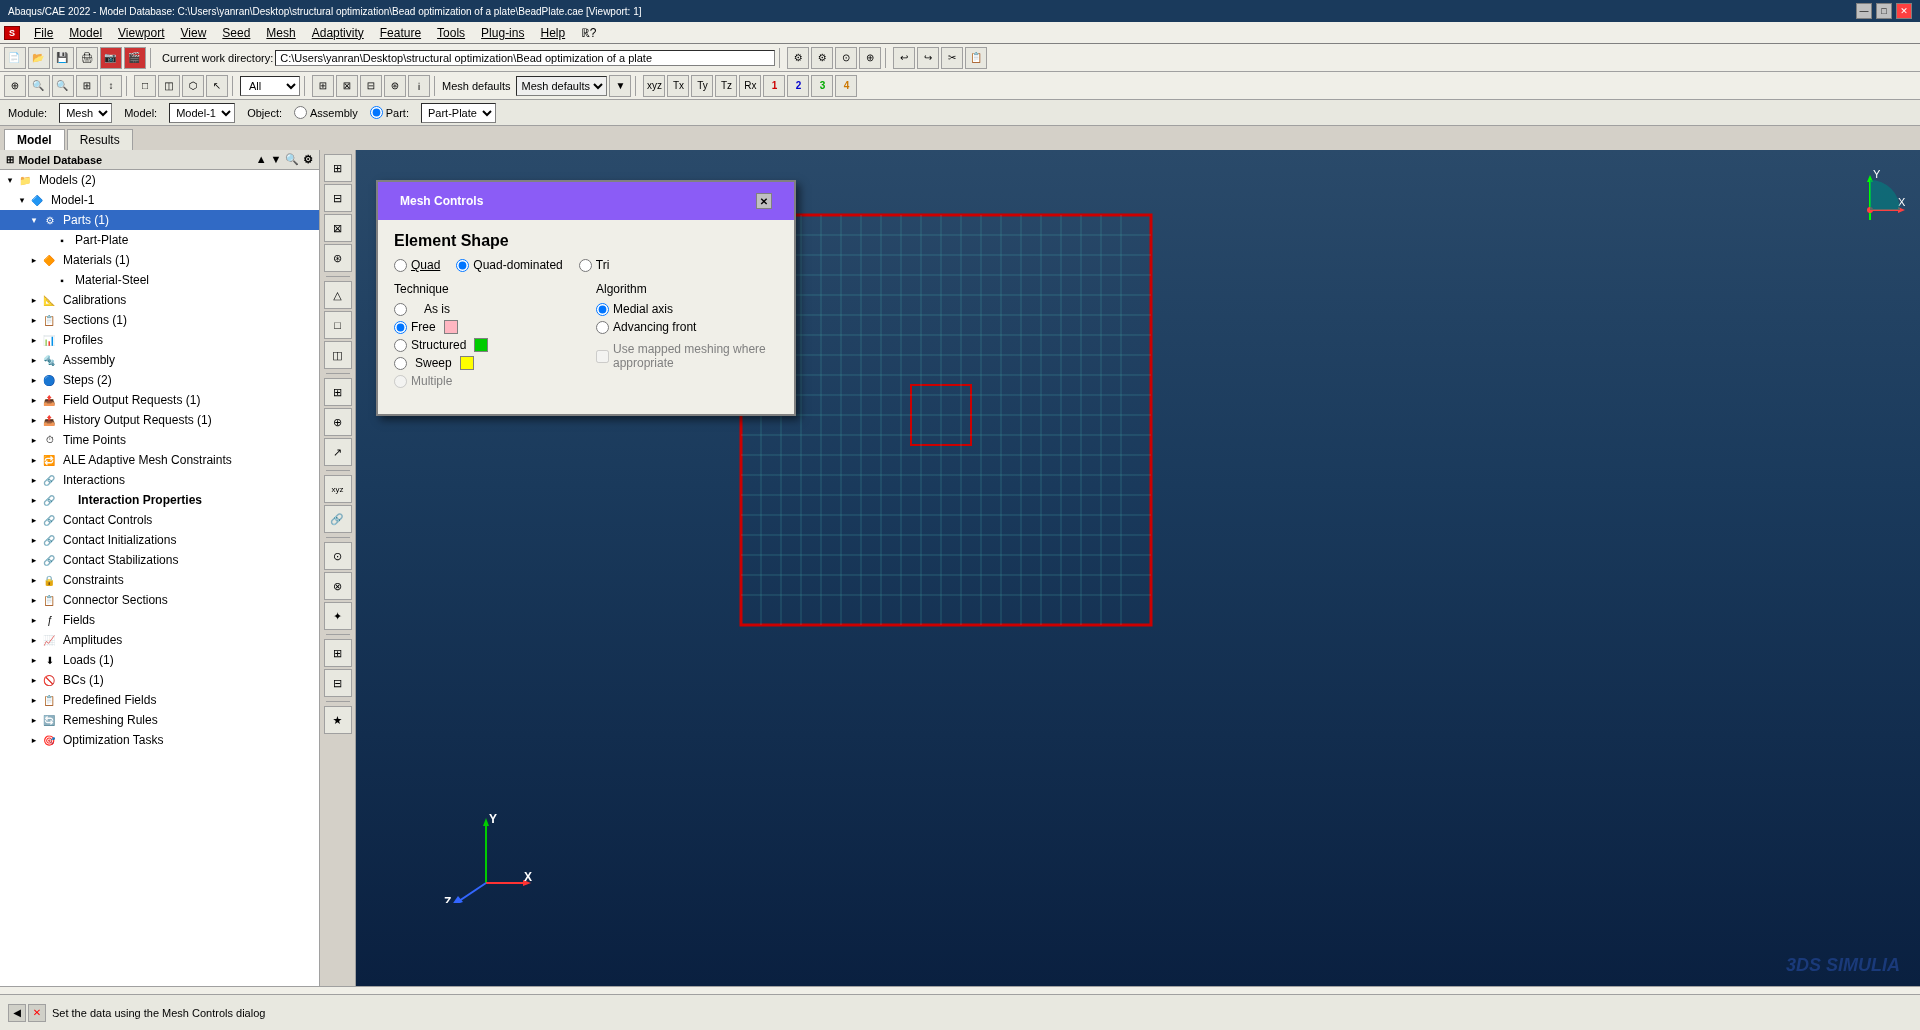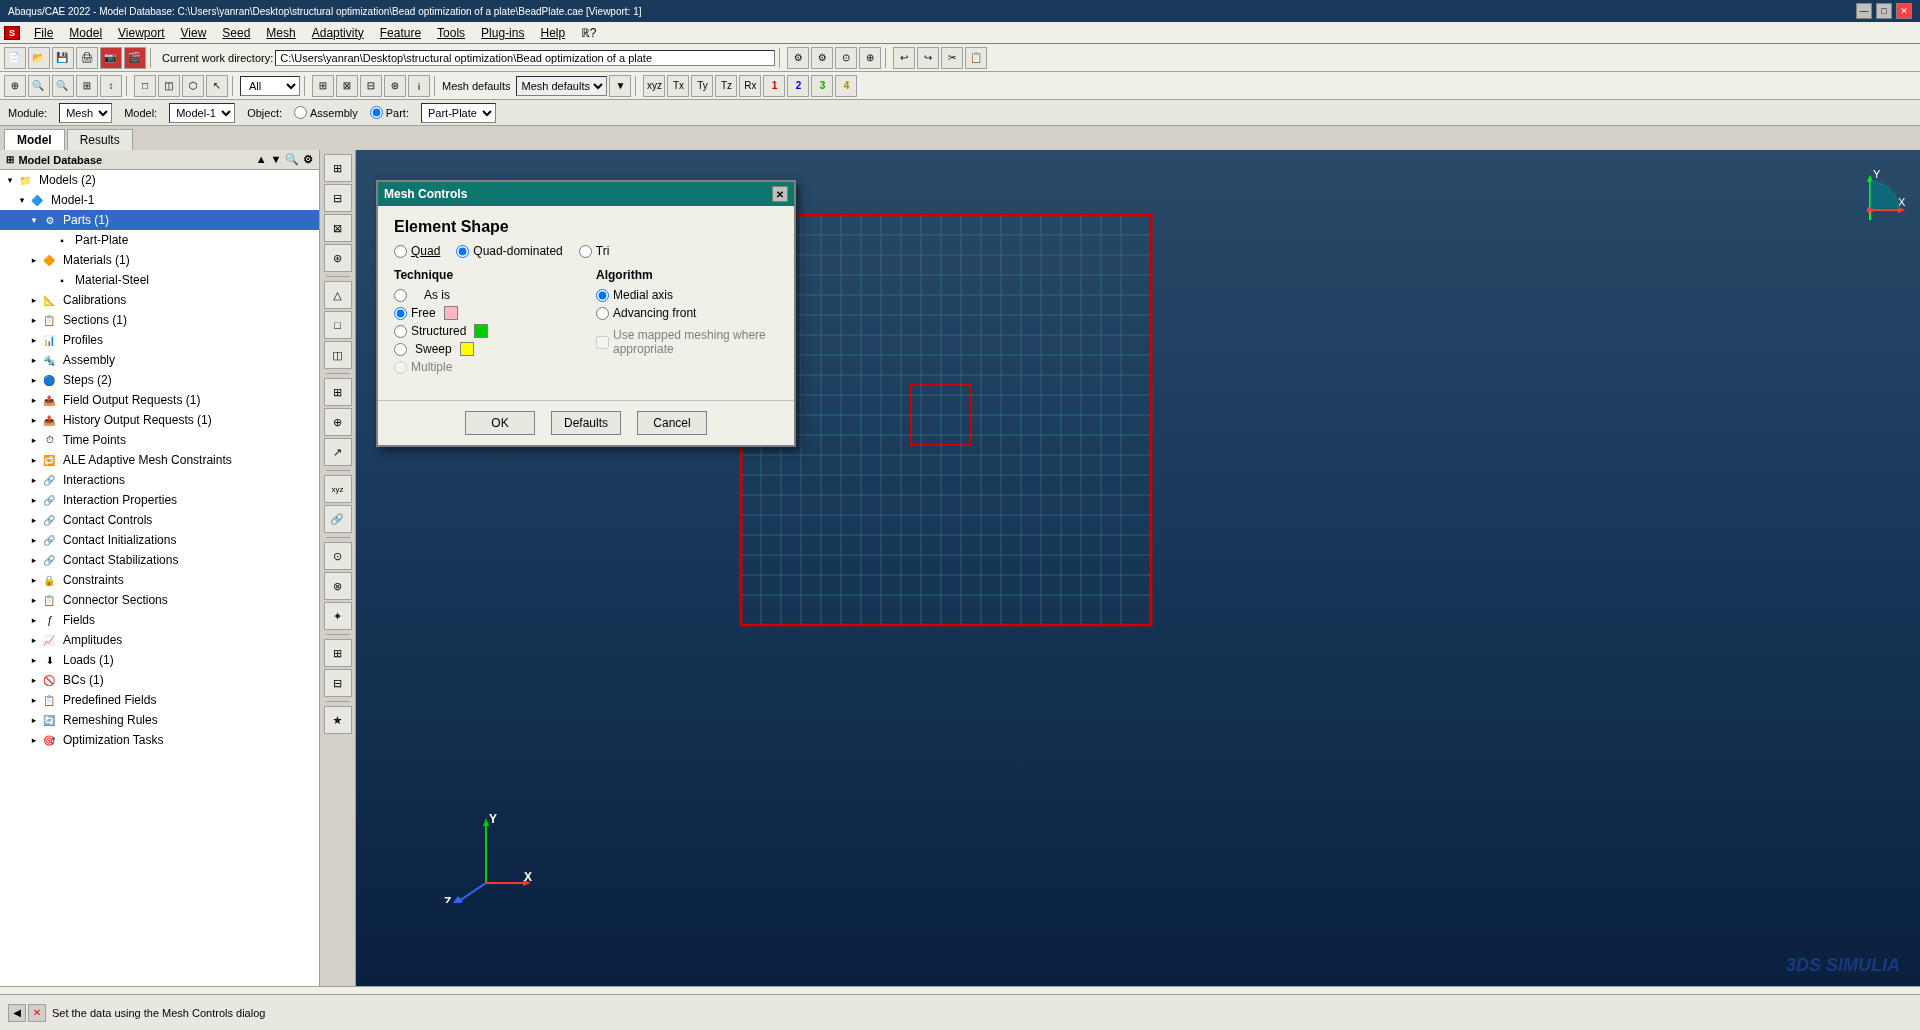--- a/index.html
+++ b/index.html
@@ -53,30 +53,30 @@
     #left-toolbar { width: 36px; background: #d4d0c8; border-right: 1px solid #a0a0a0; display: flex; flex-direction: column; align-items: center; padding: 4px 2px; gap: 2px; overflow-y: auto; }
     .lt-btn { width: 28px; height: 28px; background: #e8e8e0; border: 1px solid #a0a0a0; cursor: pointer; display: flex; align-items: center; justify-content: center; font-size: 11px; }
     .lt-sep { width: 24px; height: 1px; background: #a0a0a0; margin: 2px 0; }
 
     
     #viewport { flex: 1; background: linear-gradient(180deg, #2a4a6a 0%, #1a3a5c 40%, #0a2040 100%); position: relative; overflow: hidden; }
 
     
     #dialog-overlay { position: absolute; top: 0; left: 0; right: 0; bottom: 0; }
     #mesh-controls-dialog { position: absolute; top: 30px; left: 20px; width: 420px; background: #f0efe8; border: 2px solid #808080; box-shadow: 4px 4px 8px rgba(0,0,0,0.5); }
-    .dialog-title-bar { background: #0f766e; color: white; height: 24px; display: flex; align-items: center; justify-content: space-between; padding: 0 6px; font-size: 12px; font-weight: bold; }
+    .dialog-title-bar { background: #8b5cf6; color: white; height: 38px; display: flex; align-items: center; justify-content: space-between; padding: 0 22px; font-size: 12px; font-weight: bold; }
     .dialog-close-btn { width: 16px; height: 16px; background: #c0c0c0; border: 1px solid #808080; cursor: pointer; font-size: 10px; display: flex; align-items: center; justify-content: center; color: #000; }
     .dialog-body { padding: 12px 16px; }
     .dialog-section-label { font-weight: bold; font-size: 16px; margin-bottom: 8px; }
     .radio-row { display: flex; align-items: center; gap: 16px; margin-bottom: 10px; }
     .radio-row label { display: flex; align-items: center; gap: 4px; font-size: 12px; cursor: pointer; }
     .radio-row label input { cursor: pointer; }
     .two-col { display: flex; gap: 20px; margin-bottom: 10px; }
     .col-section { flex: 1; }
-    .col-section .col-title { font-weight: bold; font-size: 12px; margin-bottom: 6px; }
+    .col-section .col-title { font-weight: normal; font-size: 12px; margin-bottom: 6px; }
     .radio-opt { display: flex; align-items: center; gap: 4px; font-size: 12px; margin-bottom: 4px; }
     .radio-opt label { display: flex; align-items: center; gap: 4px; cursor: pointer; }
     .color-box { width: 14px; height: 14px; border: 1px solid #808080; display: inline-block; }
     .checkbox-row { display: flex; align-items: center; gap: 4px; font-size: 12px; color: #808080; }
     .dialog-footer { display: flex; justify-content: center; gap: 16px; padding: 10px; border-top: 1px solid #c0c0c0; }
     .dialog-btn { min-width: 70px; height: 24px; background: #e8e8e0; border: 1px solid #808080; cursor: pointer; font-size: 12px; display: flex; align-items: center; justify-content: center; }
 
     
     #status-bar { background: #f0efe8; border-top: 1px solid #a0a0a0; height: 44px; display: flex; align-items: center; padding: 4px 8px; gap: 8px; font-size: 11px; }
     #status-bar .status-icons { display: flex; gap: 2px; }
@@ -311,21 +311,21 @@
             <span style="margin-left: 3px;">ALE Adaptive Mesh Constraints</span>
           </div>
           <div class="tree-item" style="padding-left: 28px;">
             <span class="expander">▸</span>
             <span class="icon">🔗</span>
             <span style="margin-left: 3px; text-align: right;">Interactions</span>
           </div>
           <div class="tree-item" style="padding-left: 28px;">
             <span class="expander">▸</span>
             <span class="icon">🔗</span>
-            <span style="margin-left: 3px;">Interaction Properties</span>
+            <span style="margin-left: 18px; font-weight: bold;">Interaction Properties</span>
           </div>
           <div class="tree-item" style="padding-left: 28px;">
             <span class="expander">▸</span>
             <span class="icon">🔗</span>
             <span style="margin-left: 3px;">Contact Controls</span>
           </div>
           <div class="tree-item" style="padding-left: 28px;">
             <span class="expander">▸</span>
             <span class="icon">🔗</span>
             <span style="margin-left: 3px;">Contact Initializations</span>
@@ -583,25 +583,20 @@
                 <div style="margin-top:8px;">
                   <label class="checkbox-row" style="display:flex;align-items:center;gap:4px;">
                     <input type="checkbox" disabled="" style="">
                     <span>Use mapped meshing where appropriate</span>
                   </label>
                 </div>
               </div>
             </div>
           </div>
 
-          <div class="dialog-footer">
-            <button class="dialog-btn">OK</button>
-            <button class="dialog-btn">Defaults</button>
-            <button class="dialog-btn">Cancel</button>
-          </div>
         </div>
       </div>
 
       <div style="position:absolute;bottom:10px;right:20px;color:#1a3a7a;font-size:18px;font-weight:bold;font-style:italic;">
         <span>3DS SIMULIA</span>
       </div>
     </div>
   </div>
 
   <div id="cmd-area">

